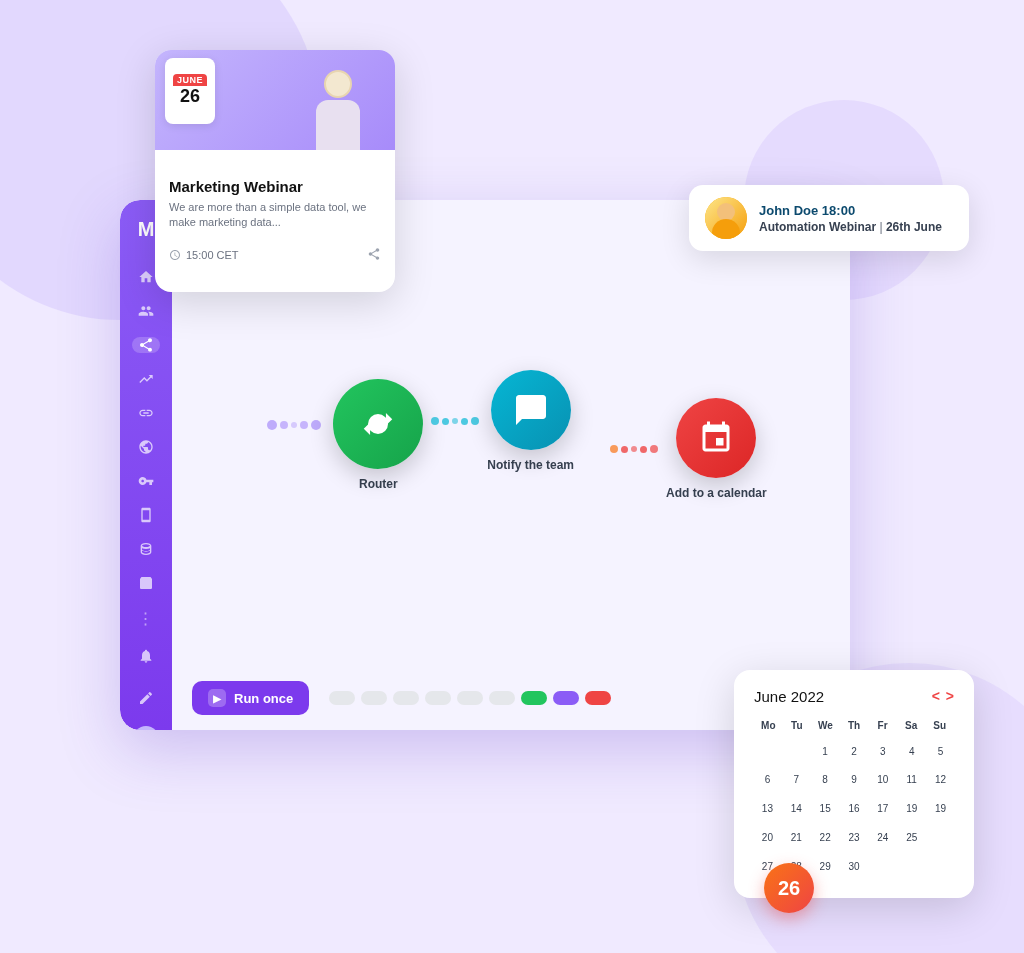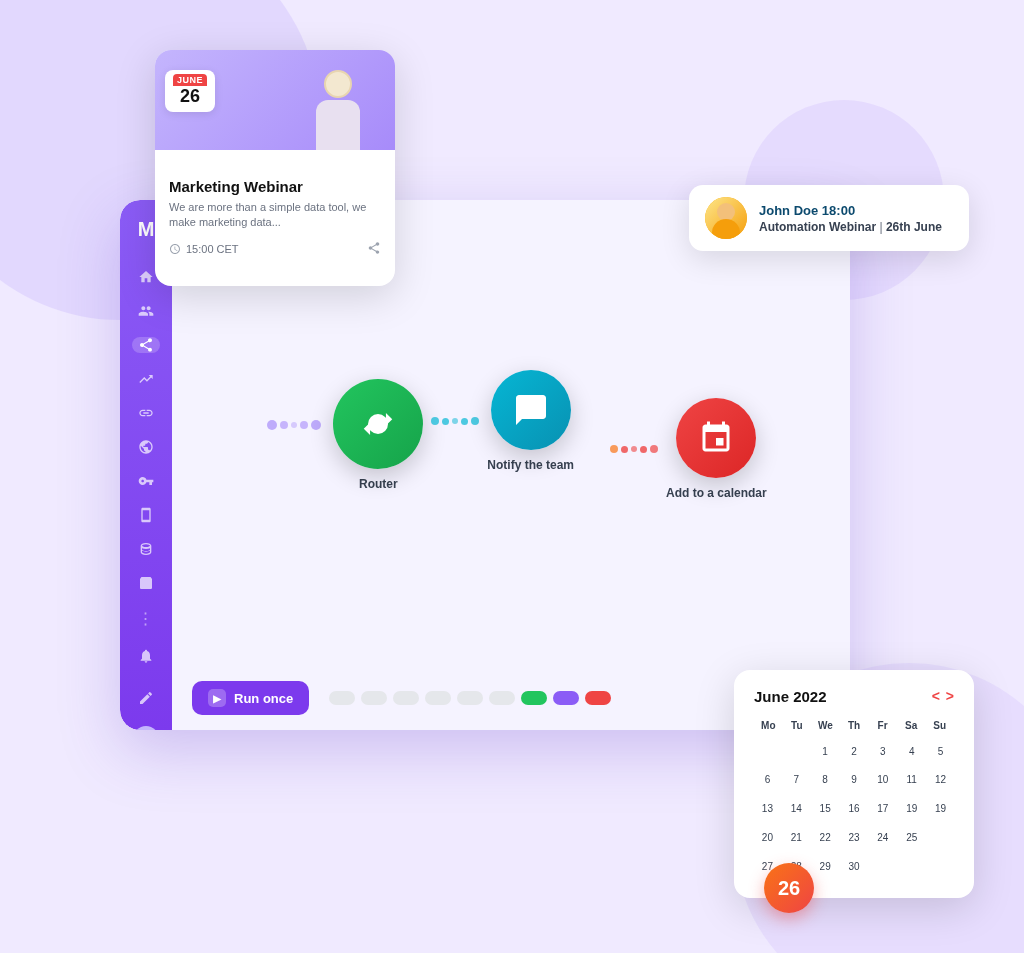--- a/index.html
+++ b/index.html
@@ -218,25 +218,25 @@
       height: 100px;
       background: linear-gradient(135deg, #c4b5fd, #a78bfa);
       position: relative;
       display: flex;
       align-items: flex-end;
       justify-content: flex-end;
       overflow: hidden;
     }
     .calendar-badge {
       position: absolute;
-      top: 20px;
+      top: 8px;
       left: 10px;
       background: #fff;
       border-radius: 8px;
-      padding: 4px 8px;
+      padding: 16px 8px;
       text-align: center;
       box-shadow: 0 2px 8px rgba(0,0,0,0.1);
       min-width: 40px;
     }
     .calendar-badge-month {
       background: #ef4444;
       color: #fff;
       font-size: 9px;
       font-weight: 700;
       letter-spacing: 0.5px;
@@ -256,21 +256,21 @@
     }
     .webinar-title {
       font-size: 15px;
       font-weight: 700;
       color: #111;
       margin-bottom: 5px;
     }
     .webinar-desc {
       font-size: 11px;
       color: #6b7280;
-      margin-bottom: 10px;
+      margin-bottom: 16px;
       line-height: 1.4;
     }
     .webinar-footer {
       display: flex;
       align-items: center;
       justify-content: space-between;
       text-align: right;
     }
     .webinar-time {
       display: flex;
@@ -342,21 +342,21 @@
       min-width: 240px;
     }
     .cal-header {
       display: flex;
       align-items: center;
       justify-content: space-between;
       margin-bottom: 12px;
     }
     .cal-title {
       font-size: 15px;
-      font-weight: 700;
+      font-weight: 400;
       color: #111;
     }
     .cal-nav {
       display: flex;
       gap: 6px;
     }
     .cal-nav-btn {
       color: #ef4444;
       font-size: 14px;
       cursor: pointer;

